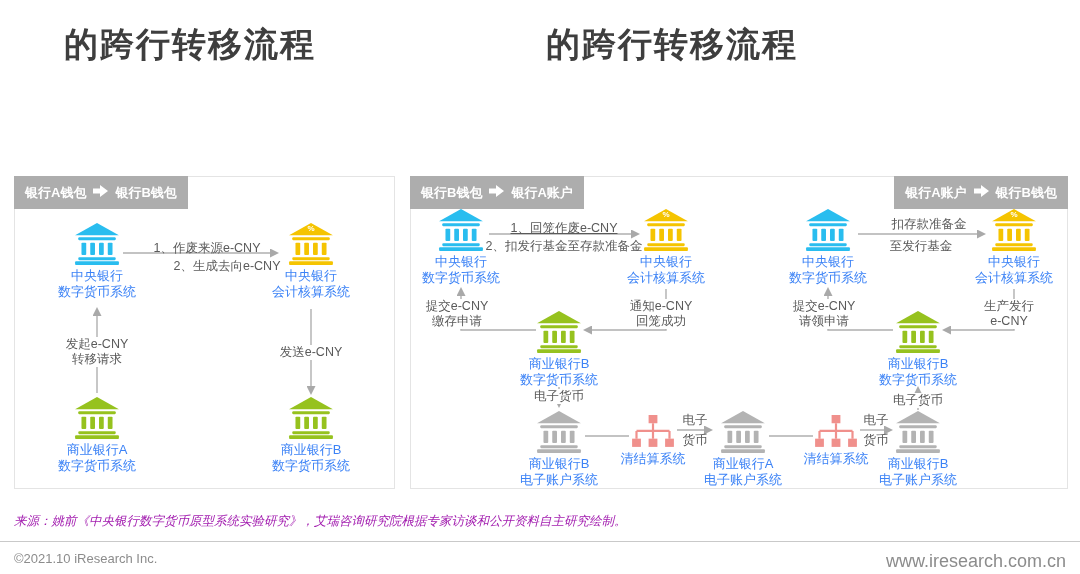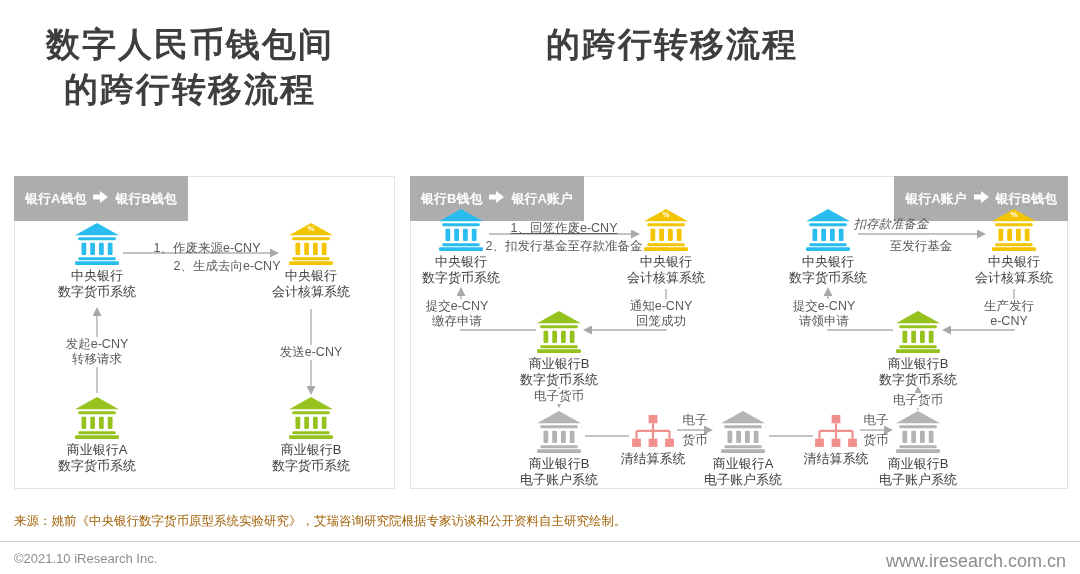--- a/index.html
+++ b/index.html
@@ -13,43 +13,43 @@
     position:absolute;text-align:center;font-weight:bold;color:#3e3e3e;
     font-size:34px;line-height:45px;letter-spacing:2px;top:22px;
   }
   .panel{
     position:absolute;top:176px;height:311px;background:#fff;
     border:1px solid #e4e4e4;box-sizing:content-box;
   }
   .hbar{
     position:absolute;top:-1px;height:25px;background:#adadad;color:#fff;
     font-size:13px;font-weight:bold;display:inline-flex;align-items:center;
-    padding:10px 11px;gap:7px;white-space:nowrap;
+    padding:4px 11px;gap:7px;white-space:nowrap;
   }
   .wires{position:absolute;left:0;top:0;}
   .node{position:absolute;width:120px;text-align:center;transform:translateX(-50%);}
   .iconwrap{display:block;position:relative;width:46px;margin:0 auto;}
   .bicon{display:block;margin:0 auto;}
-  .nlabel{font-size:13px;line-height:16px;color:#404040;margin-top:3px;}
+  .nlabel{font-size:13px;line-height:16px;color:#3b82f6;margin-top:3px;}
   .pct{
     position:absolute;top:1px;left:0;right:0;text-align:center;
     color:#fff;font-size:8px;font-weight:bold;line-height:10px;
   }
   .elabel{
     position:absolute;transform:translateX(-50%);font-size:12.5px;
     line-height:15px;color:#5a5a5a;text-align:center;white-space:nowrap;
   }
   .wbg{background:#fff;padding:0 2px;}
   .c-blue{fill:#29BDEF;}
   .c-yellow{fill:#F5C400;}
   .c-green{fill:#96C21E;}
   .c-gray{fill:#B3B3B3;}
   .c-pink{fill:#F0908C;color:#F0908C;}
   .source{
-    position:absolute;left:14px;top:513px;font-size:12.5px;color:#a16207;
+    position:absolute;left:14px;top:513px;font-size:12.5px;color:#a21caf;font-style:italic;
   }
   .divider{
     position:absolute;left:0;top:541px;width:1080px;height:1px;background:#c9c9c9;
   }
   .footer-left{position:absolute;left:14px;top:551px;font-size:13px;color:#8c8c8c;}
   .footer-right{position:absolute;right:14px;top:551px;font-size:18px;color:#8c8c8c;}
 </style>
 </head>
 <body>
 
@@ -72,21 +72,20 @@
       <rect x="16" y="0" width="8" height="7.5"></rect>
       <rect x="1" y="21.5" width="8" height="7.5"></rect>
       <rect x="16" y="21.5" width="8" height="7.5"></rect>
       <rect x="31" y="21.5" width="8" height="7.5"></rect>
       <path d="M20 7.5 V14.5 M5 14.5 H35 M5 14.5 V21.5 M20 14.5 V21.5 M35 14.5 V21.5" stroke="currentColor" stroke-width="2" fill="none"></path>
     </symbol>
   </defs>
 </svg>
 
 <div class="title" style="left:0;width:380px;">
-  <div>数字人民币钱包间</div>
   <div>的跨行转移流程</div>
 </div>
 <div class="title" style="left:432px;width:480px;">
   <div>的跨行转移流程</div>
 </div>
 
 <div class="panel" style="left:14px;width:379px;">
   <div class="hbar" style="left:-1px;">
     <span>银行A钱包</span>
     <span><svg width="15" height="12" viewBox="0 0 15 12">
@@ -192,21 +191,21 @@
   <div class="elabel wbg" style="left:46px;top:122px;">
     <div>提交e-CNY</div>
     <div>缴存申请</div>
   </div>
   <div class="elabel wbg" style="left:250px;top:122px;">
     <div>通知e-CNY</div>
     <div>回笼成功</div>
   </div>
   <div class="elabel wbg" style="left:148px;top:212px;">电子货币</div>
 
-  <div class="elabel" style="left:480px;top:40px;font-style:italic;">扣存款准备金</div>
+  <div class="elabel" style="left:518px;top:40px;">扣存款准备金</div>
   <div class="elabel" style="left:510px;top:62px;">至发行基金</div>
   <div class="elabel wbg" style="left:413px;top:122px;">
     <div>提交e-CNY</div>
     <div>请领申请</div>
   </div>
   <div class="elabel wbg" style="left:598px;top:122px;">
     <div>生产发行</div>
     <div>e-CNY</div>
   </div>
   <div class="elabel wbg" style="left:507px;top:216px;">电子货币</div>

